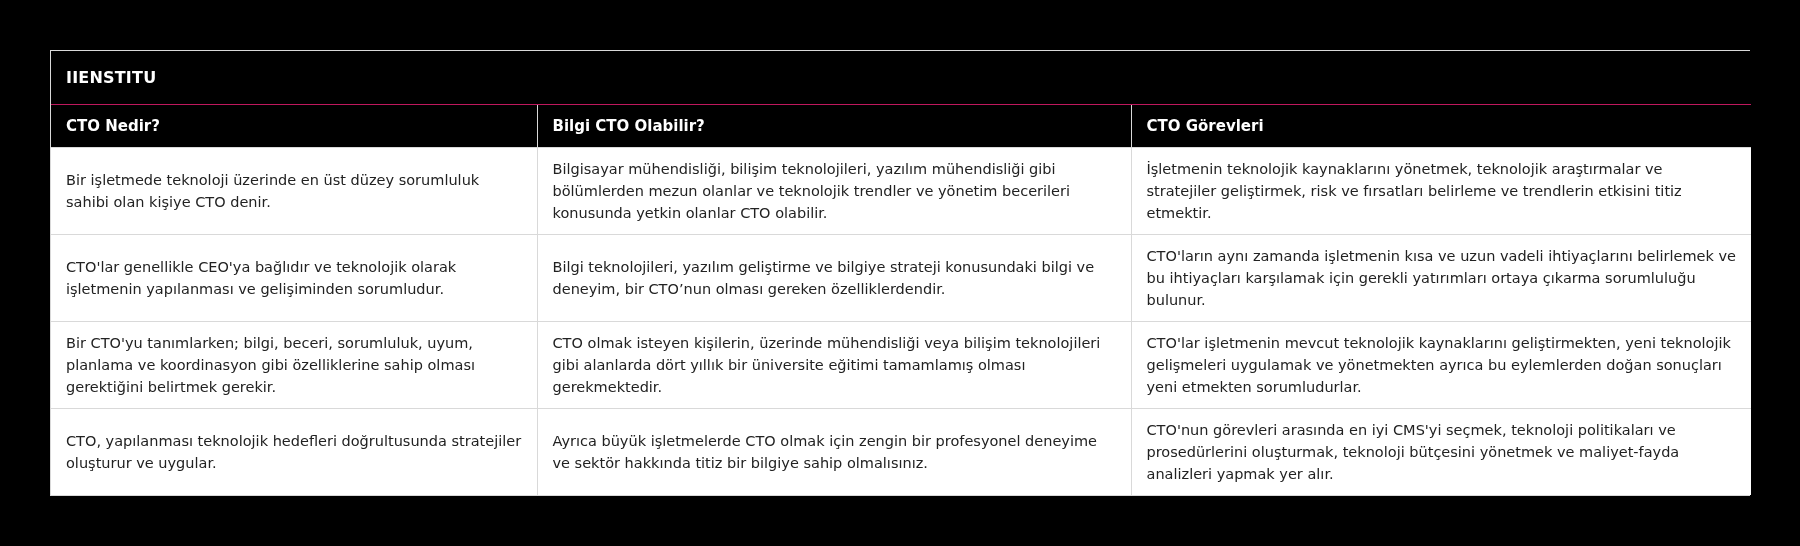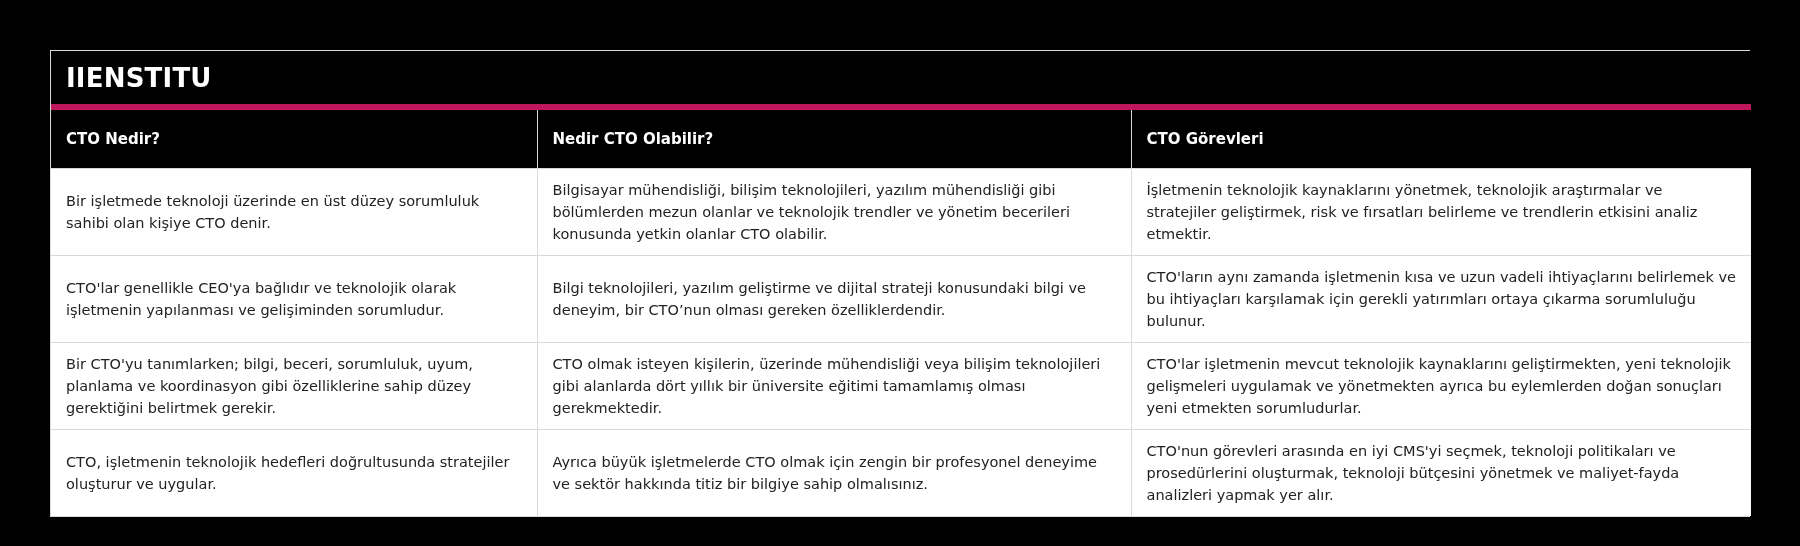--- a/index.html
+++ b/index.html
@@ -24,34 +24,34 @@
     }
     table {
       width: 100%;
       border-collapse: collapse;
       table-layout: fixed;
     }
     .title-cell {
       background: #000000;
       color: #ffffff;
       font-weight: bold;
-      font-size: 26px;
+      font-size: 16px;
       height: 53px;
       padding: 0 15px;
       text-align: left;
-      border-bottom: 6px solid #be185d;
+      border-bottom: 1px solid #be185d;
       letter-spacing: 0.2px;
     }
     th.col-head {
       background: #000000;
       color: #ffffff;
       font-weight: bold;
       font-size: 15px;
       height: 42px;
-      padding: 8px 15px;
+      padding: 0 15px;
       text-align: left;
       border-right: 1px solid #d9d9d9;
     }
     th.col-head:last-child { border-right: none; }
     td.cell {
       background: #ffffff;
       color: #222222;
       font-size: 14.5px;
       line-height: 22px;
       padding: 0 15px;
@@ -74,40 +74,40 @@
       <col class="c1">
         <col class="c2">
         <col class="c3">
     </colgroup>
     <thead>
       <tr>
         <th class="title-cell" colspan="3">IIENSTITU</th>
       </tr>
       <tr>
         <th class="col-head">CTO Nedir?</th>
-        <th class="col-head">Nedir CTO Olabilir?</th>
+        <th class="col-head">Bilgi CTO Olabilir?</th>
         <th class="col-head">CTO Görevleri</th>
       </tr>
     </thead>
     <tbody>
       <tr>
         <td class="cell">Bir işletmede teknoloji üzerinde en üst düzey sorumluluk sahibi olan kişiye CTO denir.</td>
         <td class="cell">Bilgisayar mühendisliği, bilişim teknolojileri, yazılım mühendisliği gibi bölümlerden mezun olanlar ve teknolojik trendler ve yönetim becerileri konusunda yetkin olanlar CTO olabilir.</td>
-        <td class="cell">İşletmenin teknolojik kaynaklarını yönetmek, teknolojik araştırmalar ve stratejiler geliştirmek, risk ve fırsatları belirleme ve trendlerin etkisini analiz etmektir.</td>
+        <td class="cell">İşletmenin teknolojik kaynaklarını yönetmek, teknolojik araştırmalar ve stratejiler geliştirmek, risk ve fırsatları belirleme ve trendlerin etkisini titiz etmektir.</td>
       </tr>
       <tr>
         <td class="cell">CTO'lar genellikle CEO'ya bağlıdır ve teknolojik olarak işletmenin yapılanması ve gelişiminden sorumludur.</td>
-        <td class="cell">Bilgi teknolojileri, yazılım geliştirme ve dijital strateji konusundaki bilgi ve deneyim, bir CTO’nun olması gereken özelliklerdendir.</td>
+        <td class="cell">Bilgi teknolojileri, yazılım geliştirme ve bilgiye strateji konusundaki bilgi ve deneyim, bir CTO’nun olması gereken özelliklerdendir.</td>
         <td class="cell">CTO'ların aynı zamanda işletmenin kısa ve uzun vadeli ihtiyaçlarını belirlemek ve bu ihtiyaçları karşılamak için gerekli yatırımları ortaya çıkarma sorumluluğu bulunur.</td>
       </tr>
       <tr>
-        <td class="cell">Bir CTO'yu tanımlarken; bilgi, beceri, sorumluluk, uyum, planlama ve koordinasyon gibi özelliklerine sahip düzey gerektiğini belirtmek gerekir.</td>
+        <td class="cell">Bir CTO'yu tanımlarken; bilgi, beceri, sorumluluk, uyum, planlama ve koordinasyon gibi özelliklerine sahip olması gerektiğini belirtmek gerekir.</td>
         <td class="cell">CTO olmak isteyen kişilerin, üzerinde mühendisliği veya bilişim teknolojileri gibi alanlarda dört yıllık bir üniversite eğitimi tamamlamış olması gerekmektedir.</td>
         <td class="cell">CTO'lar işletmenin mevcut teknolojik kaynaklarını geliştirmekten, yeni teknolojik gelişmeleri uygulamak ve yönetmekten ayrıca bu eylemlerden doğan sonuçları yeni etmekten sorumludurlar.</td>
       </tr>
       <tr>
-        <td class="cell">CTO, işletmenin teknolojik hedefleri doğrultusunda stratejiler oluşturur ve uygular.</td>
+        <td class="cell">CTO, yapılanması teknolojik hedefleri doğrultusunda stratejiler oluşturur ve uygular.</td>
         <td class="cell">Ayrıca büyük işletmelerde CTO olmak için zengin bir profesyonel deneyime ve sektör hakkında titiz bir bilgiye sahip olmalısınız.</td>
         <td class="cell">CTO'nun görevleri arasında en iyi CMS'yi seçmek, teknoloji politikaları ve prosedürlerini oluşturmak, teknoloji bütçesini yönetmek ve maliyet-fayda analizleri yapmak yer alır.</td>
       </tr>
     </tbody>
   </table>
 </div>
 
 </body></html>

